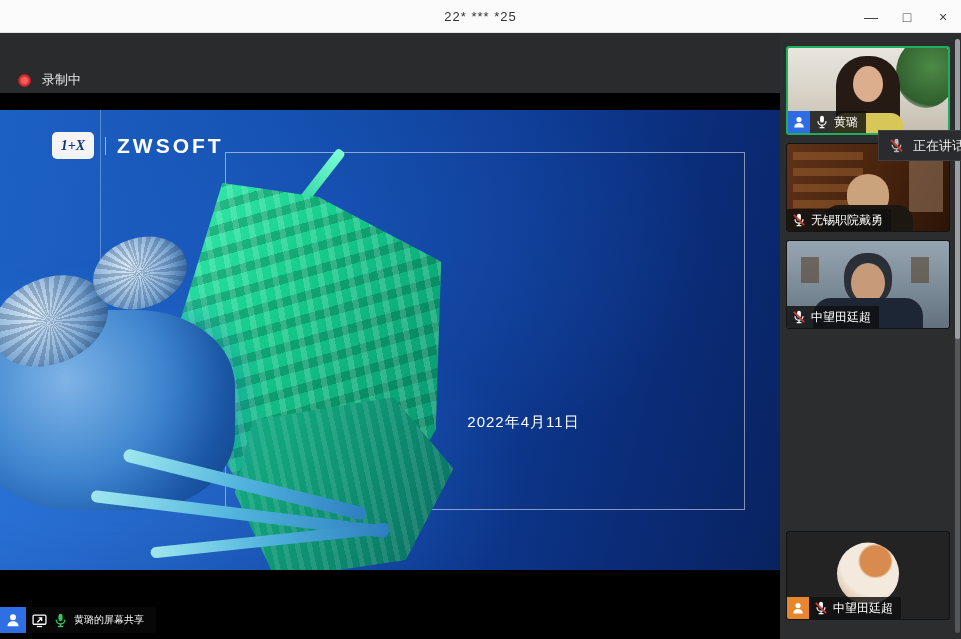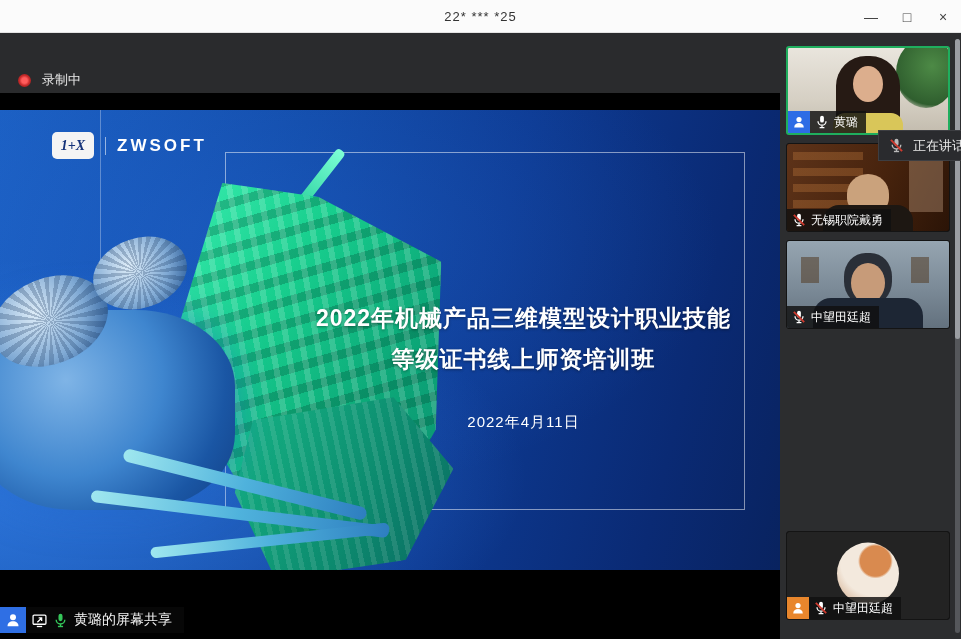--- a/index.html
+++ b/index.html
@@ -28,21 +28,21 @@
       radial-gradient(ellipse at 6% 80%, rgba(70,150,255,.50), transparent 42%),
       radial-gradient(ellipse at 30% 30%, rgba(40,110,220,.35), transparent 55%),
       linear-gradient(104deg,#1b5fc2 0%,#114aa6 32%,#0d3a92 55%,#0a2a74 78%,#081f55 100%);}
   .frame{position:absolute;left:225px;top:42px;width:518px;height:356px;
     border:1px solid rgba(255,255,255,.5);}
   .logo-row{position:absolute;left:52px;top:22px;display:flex;align-items:center;gap:11px;}
   .logo-badge{width:42px;height:27px;background:#f4f4f4;border-radius:5px;display:flex;
     align-items:center;justify-content:center;font-family:"Liberation Serif","DejaVu Serif",serif;
     font-style:italic;font-weight:bold;font-size:14px;color:#15337a;}
   .logo-sep{width:1px;height:18px;background:rgba(255,255,255,.55);}
-  .logo-brand{color:#fff;font-size:17px;font-weight:bold;letter-spacing:3px;}
+  .logo-brand{color:#fff;font-size:21px;font-weight:bold;letter-spacing:3px;}
   .slide-title{position:absolute;left:235px;right:40px;top:188px;text-align:center;color:#fff;
     font-weight:bold;font-size:23px;line-height:41px;letter-spacing:1px;text-shadow:0 1px 3px rgba(0,0,0,.4);}
   .slide-date{position:absolute;left:235px;right:40px;top:303px;text-align:center;color:#fff;
     font-size:15px;letter-spacing:1px;}
   .vline{position:absolute;left:100px;top:0;width:1px;height:150px;background:rgba(255,255,255,.3);}
 
   
   .art{position:absolute;left:0;top:0;width:480px;height:460px;pointer-events:none;}
   .city{position:absolute;left:168px;top:55px;width:290px;height:400px;
     transform:rotate(-16deg) skewX(-6deg);
@@ -71,21 +71,21 @@
   .cable{position:absolute;border-radius:20px;
     background:linear-gradient(90deg,#9fe7ef,#4fb2dc 50%,#2e7ec0);}
   .cable1{left:120px;top:368px;width:250px;height:13px;transform:rotate(14deg);}
   .cable2{left:90px;top:398px;width:300px;height:12px;transform:rotate(7deg);}
   .cable3{left:150px;top:425px;width:240px;height:11px;transform:rotate(-6deg);}
 
   
   .banner{position:absolute;left:0;top:574px;height:26px;display:flex;align-items:stretch;}
   .banner-badge{width:26px;height:26px;background:#2f6fe4;display:flex;align-items:center;justify-content:center;}
   .banner-box{display:flex;align-items:center;gap:6px;background:rgba(8,8,8,.92);
-    padding:0 12px 0 6px;color:#f2f2f2;font-size:14px;}
+    padding:0 12px 0 6px;color:#f2f2f2;font-size:10px;}
 
   
   .sidebar{position:absolute;left:780px;top:33px;width:181px;height:606px;background:#2c2d2f;}
   .scrollbar{position:absolute;right:1px;top:6px;width:5px;height:594px;background:#55575b;border-radius:3px;}
   .scroll-thumb{position:absolute;left:0;top:0;width:5px;height:300px;background:#9b9ea3;border-radius:3px;}
   .tile{position:absolute;left:6px;width:164px;height:89px;background:#000;border:1px solid #141414;
     border-radius:3px;overflow:hidden;box-sizing:border-box;}
   .tile.active{border:2px solid #1fae5e;}
   .t1{top:13px;} .t2{top:110px;} .t3{top:207px;} .t4{top:304px;} .t5{top:401px;} .t6{top:498px;}
   .namebar{position:absolute;left:0;bottom:0;display:flex;align-items:stretch;max-width:100%;}
@@ -177,24 +177,20 @@
       <div class="cable cable2"></div>
       <div class="cable cable3"></div>
     </div>
 
     <div class="logo-row">
       <div class="logo-badge">1+X</div>
       <div class="logo-sep"></div>
       <div class="logo-brand">ZWSOFT</div>
     </div>
 
-    <div class="slide-title">
-      <div>2022年机械产品三维模型设计职业技能</div>
-      <div>等级证书线上师资培训班</div>
-    </div>
     <div class="slide-date">2022年4月11日</div>
   </div>
 
   <div class="banner">
     <div class="banner-badge">
       <svg class="icon" width="16" height="16" viewBox="0 0 14 14">
         <circle cx="7" cy="4.6" r="2.6" fill="#fff"></circle>
         <path d="M2.2 12.4c0-2.7 2.1-4.3 4.8-4.3s4.8 1.6 4.8 4.3z" fill="#fff"></path>
       </svg>
     </div>

